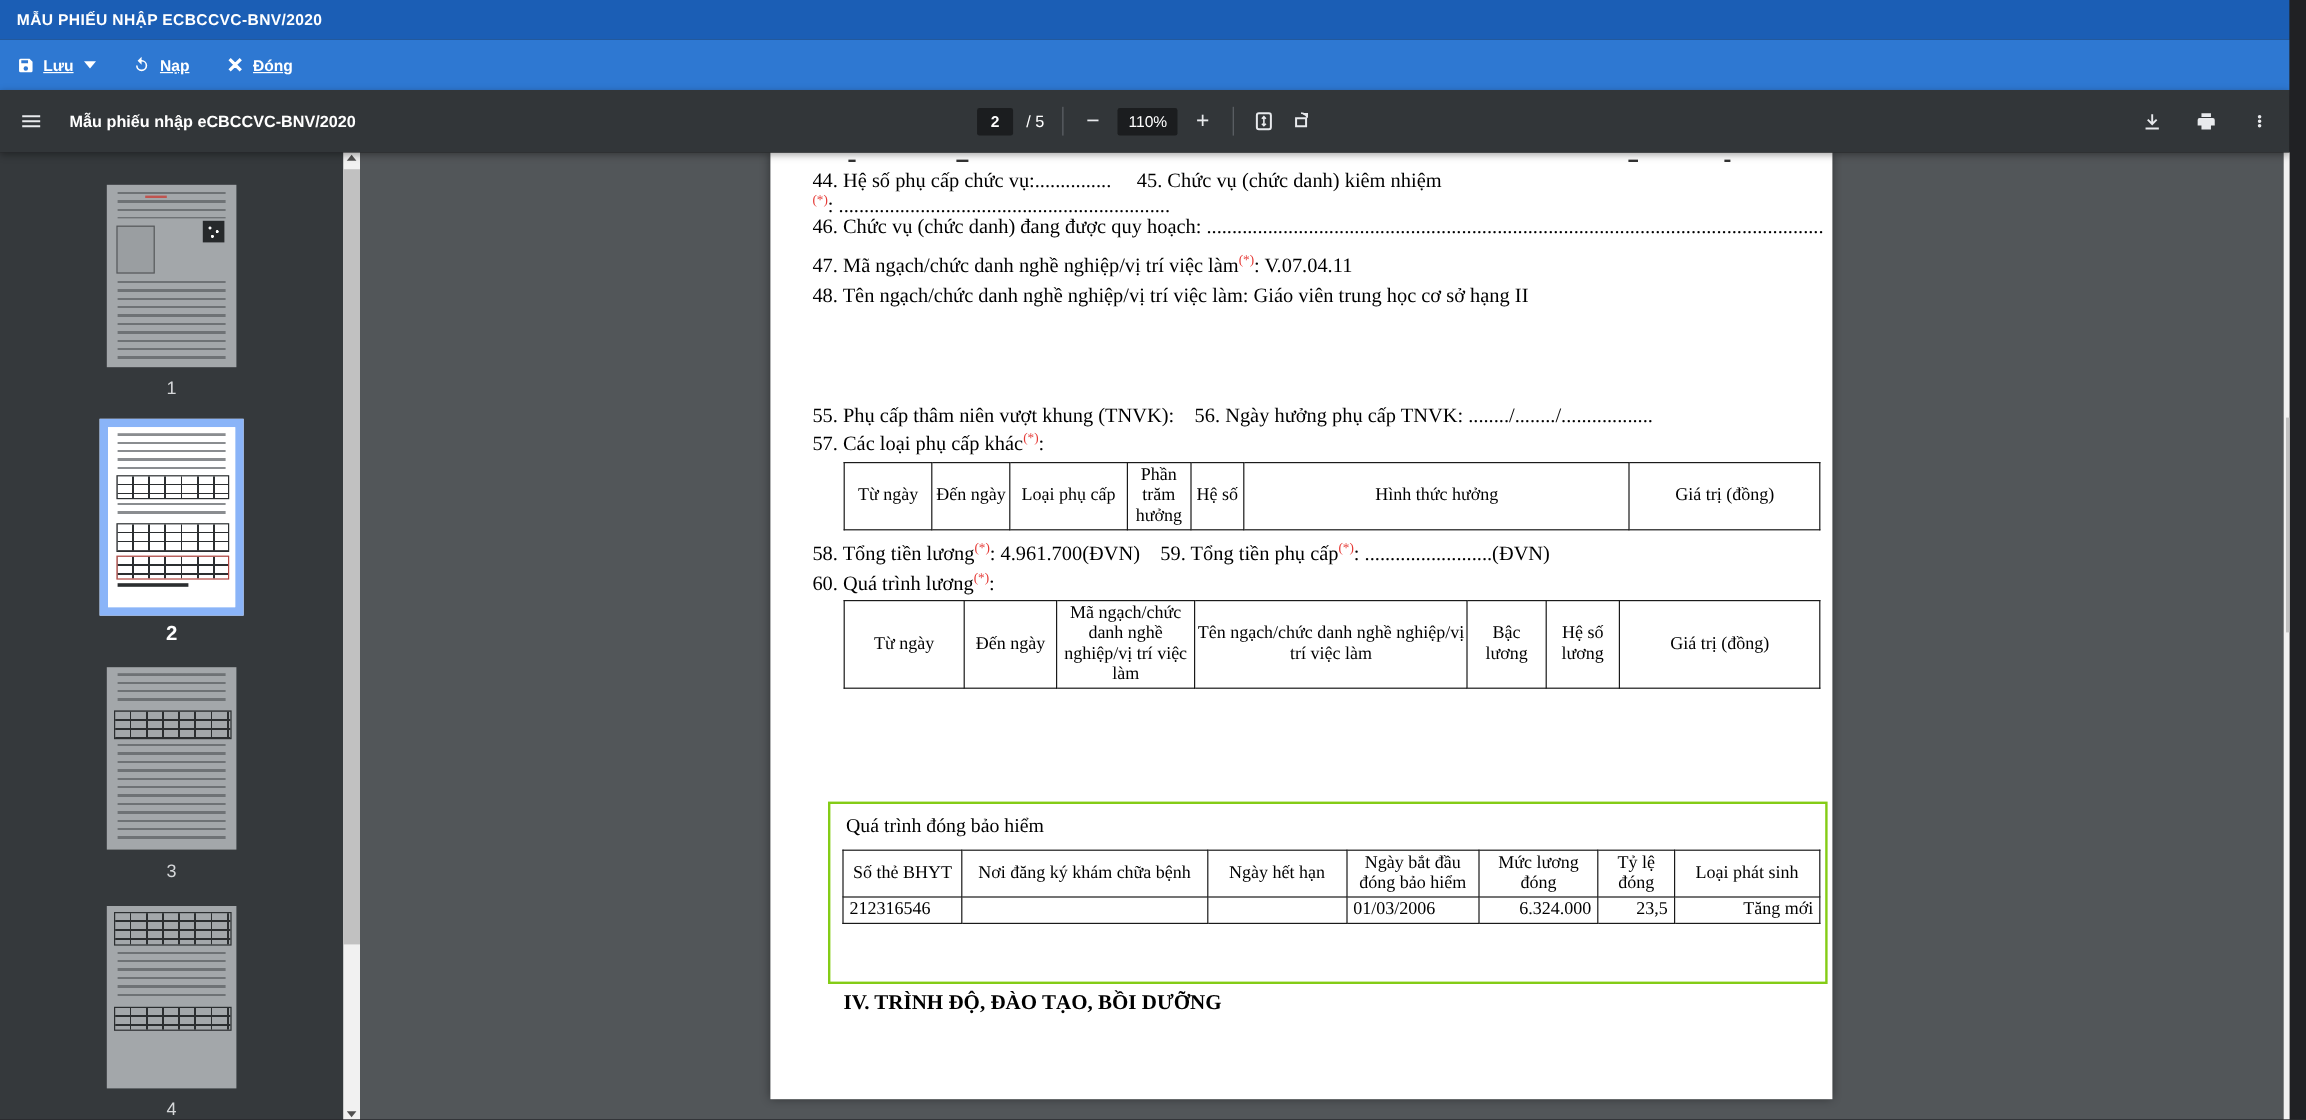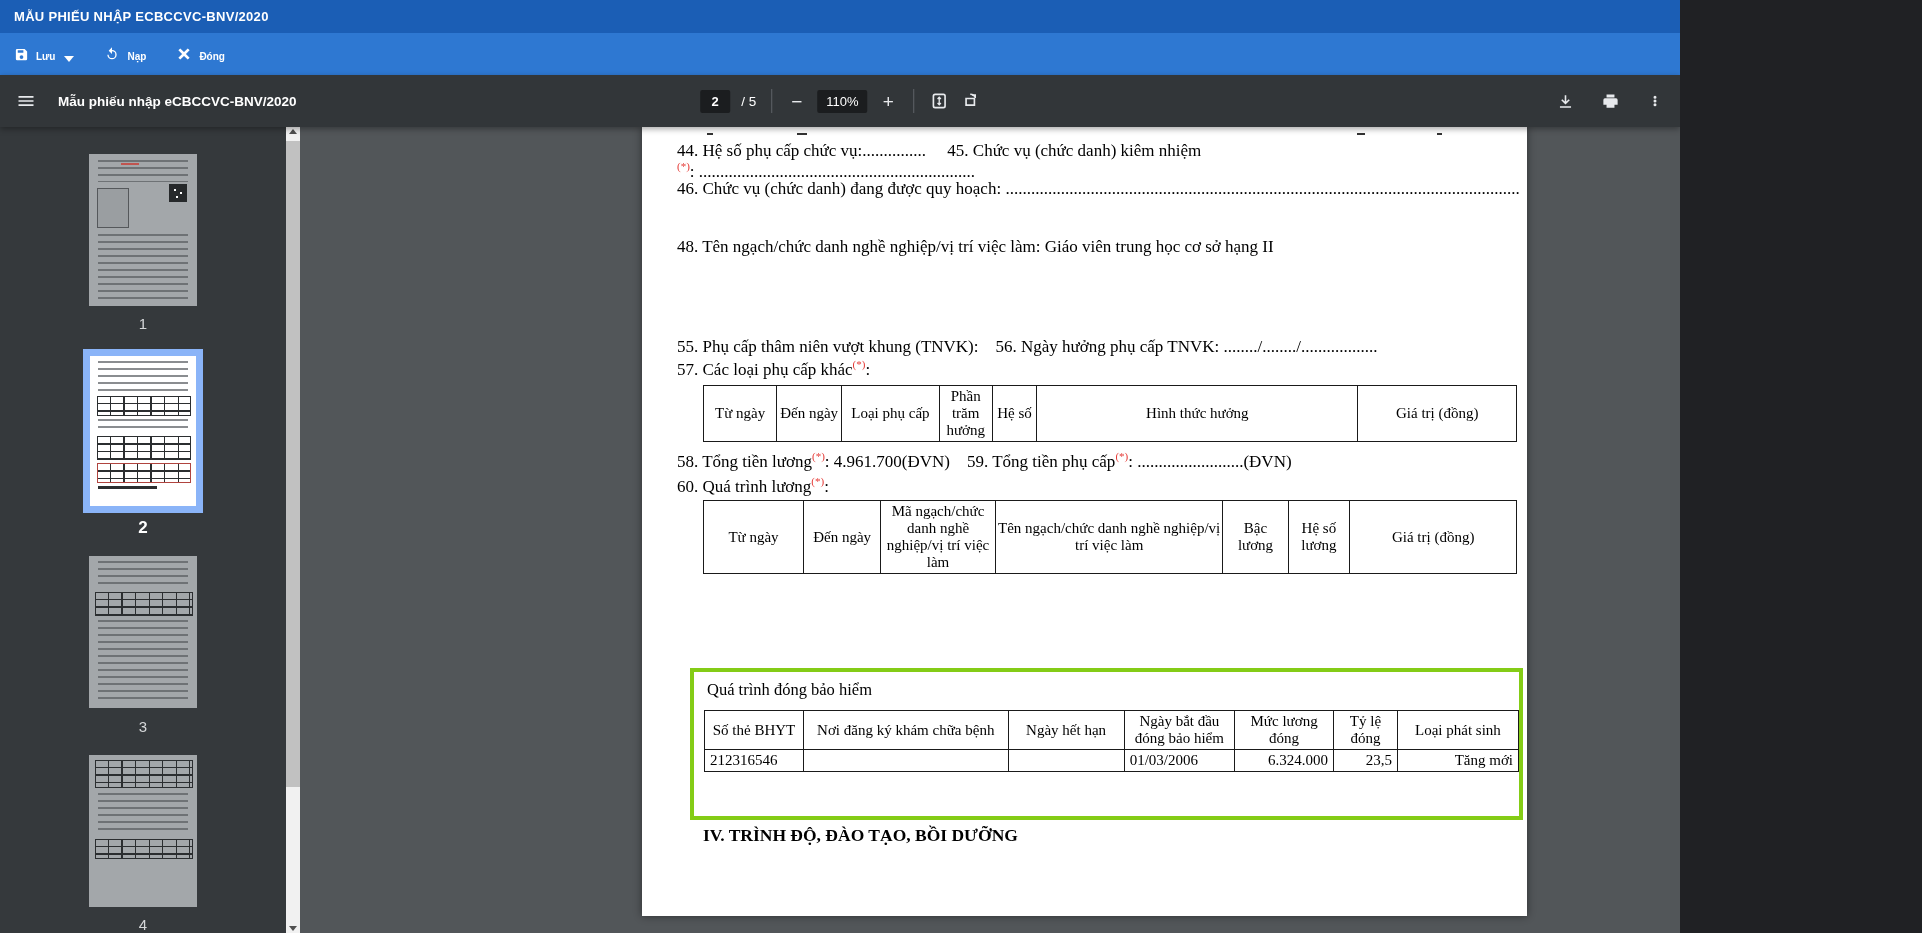--- a/index.html
+++ b/index.html
@@ -1,22 +1,22 @@
 <!DOCTYPE html>
 <html><head>
 <meta charset="utf-8">
 <style>
   html,body{margin:0;padding:0;background:#202124;}
-  .app{position:relative;width:1680px;height:933px;overflow:hidden;font-family:"Liberation Sans",sans-serif;
+  .app{position:relative;width:1908px;height:933px;overflow:hidden;font-family:"Liberation Sans",sans-serif;
        -webkit-font-smoothing:antialiased;}
   
   .title-bar{position:absolute;left:0;top:0;width:100%;height:33px;background:#1b5eb5;display:flex;align-items:center;}
   .title-bar .txt{color:#fff;font-size:13px;font-weight:600;letter-spacing:.3px;margin-left:14px;}
   .action-bar{position:absolute;left:0;top:33px;width:100%;height:42px;background:#2e78d2;display:flex;align-items:center;gap:30px;padding-left:14px;box-sizing:border-box;}
-  .abtn{display:flex;align-items:flex-end;gap:7px;color:#fff;font-size:10px;font-weight:700;cursor:pointer;}
+  .abtn{display:flex;align-items:center;gap:7px;color:#fff;font-size:13px;font-weight:700;cursor:pointer;text-decoration:underline;}
   .abtn svg{display:block;}
   .caret{width:0;height:0;border-left:5px solid transparent;border-right:5px solid transparent;border-top:6px solid #fff;margin-left:2px;}
   
   .pdf-toolbar{position:absolute;left:0;top:75px;width:100%;height:52px;background:#323639;z-index:30;
                box-shadow:0 2px 6px rgba(0,0,0,.35);display:flex;align-items:center;color:#e8eaed;}
   .tb-left{display:flex;align-items:center;gap:22px;margin-left:16px;}
   .doc-title{font-size:13.5px;font-weight:700;color:#fff;}
   .tb-center{position:absolute;left:50%;top:0;height:100%;transform:translateX(-50%);display:flex;align-items:center;gap:11px;}
   .dark-box{background:#1b1d1f;border-radius:2px;color:#fff;font-size:13px;padding:4px 9px;text-align:center;}
   .slash{font-size:13.5px;color:#fff;}
@@ -64,21 +64,21 @@
   .doc-line{position:absolute;left:35px;right:6px;font-size:17px;line-height:20px;white-space:pre;overflow:hidden;}
   .sup-red{color:#e53935;font-size:11px;vertical-align:super;line-height:0;}
   table.tbl{border-collapse:collapse;table-layout:fixed;width:100%;font-family:"Liberation Serif",serif;}
   .tbl th,.tbl td{border:1px solid #1a1a1a;font-size:15px;line-height:17px;font-weight:400;overflow:hidden;}
   .tbl th{text-align:center;vertical-align:middle;padding:2px 2px;}
   .tbl td{vertical-align:top;padding:2px 5px;}
   .tbl-wrap{position:absolute;}
   .tbl-salary td:nth-child(5),.tbl-salary td:nth-child(6),.tbl-salary td:nth-child(7){text-align:right;}
   .tbl-ins td:nth-child(4){text-align:left;}
   .tbl-ins td:nth-child(5),.tbl-ins td:nth-child(6),.tbl-ins td:nth-child(7){text-align:right;}
-  .redbox{position:absolute;left:48px;top:541px;width:833px;height:152px;border:4px solid #84cc16;box-sizing:border-box;}
+  .redbox{position:absolute;left:48px;top:541px;width:833px;height:152px;border:2px solid #84cc16;box-sizing:border-box;}
   .redbox-title{position:absolute;left:13px;top:8px;font-size:16.5px;font-family:"Liberation Serif",serif;}
   .heading-iv{position:absolute;left:61px;top:698px;font-size:17.5px;font-weight:700;font-family:"Liberation Serif",serif;}
 </style>
 </head>
 <body>
 
 <div class="app">
 
   <div class="title-bar">
     <span class="txt">MẪU PHIẾU NHẬP ECBCCVC-BNV/2020</span>
@@ -218,20 +218,21 @@
 
   <div class="viewer">
     <div class="doc-page">
       <div class="doc">
 
         <div class="clip-strip"></div>
 
         <div class="doc-line" style="top:14px;"><span>44. Hệ số phụ cấp chức vụ:...............     45. Chức vụ (chức danh) kiêm nhiệm</span></div>
         <div class="doc-line" style="top:35px;"><span class="sup-red">(*)</span><span>: .................................................................</span></div>
         <div class="doc-line" style="top:52px;"><span>46. Chức vụ (chức danh) đang được quy hoạch: .........................................................................................................................</span></div>
+        <div class="doc-line" style="top:85px;"><span>47. Mã ngạch/chức danh nghề nghiệp/vị trí việc làm</span><span class="sup-red">(*)</span><span>: V.07.04.11</span></div>
         <div class="doc-line" style="top:110px;"><span>48. Tên ngạch/chức danh nghề nghiệp/vị trí việc làm: Giáo viên trung học cơ sở hạng II</span></div>
         <div class="doc-line" style="top:210px;"><span>55. Phụ cấp thâm niên vượt khung (TNVK):    56. Ngày hưởng phụ cấp TNVK: ......../......../..................</span></div>
         <div class="doc-line" style="top:233px;"><span>57. Các loại phụ cấp khác</span><span class="sup-red">(*)</span><span>:</span></div>
 
         <div class="tbl-wrap" style="left:61px;top:258px;width:814px;">
           <table class="tbl">
               <colgroup>
                 <col style="width: 9%;">
                 <col style="width: 8%;">
                 <col style="width: 12%;">

